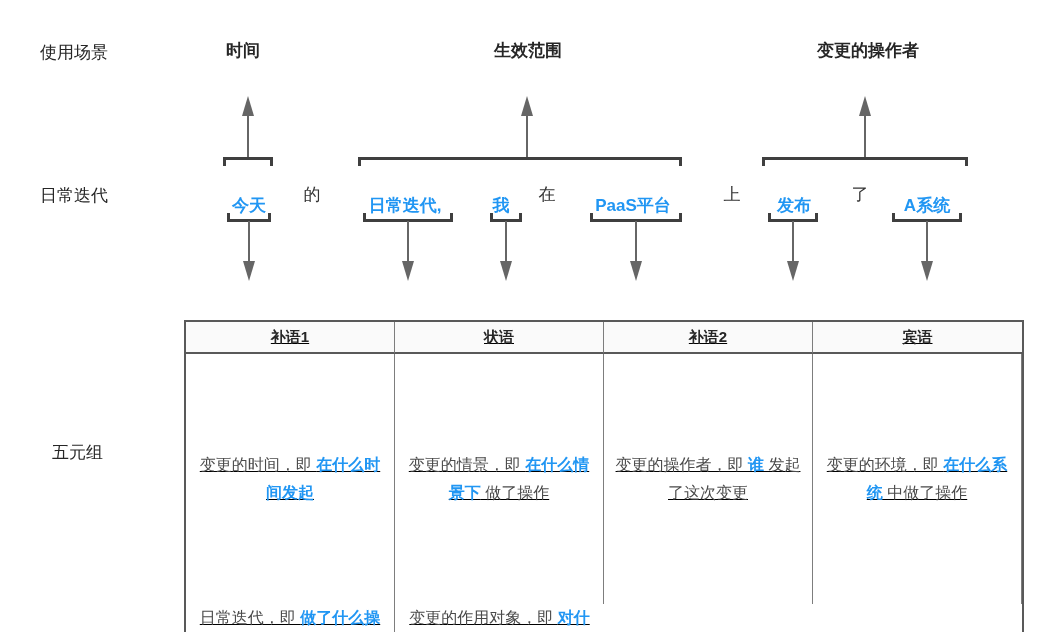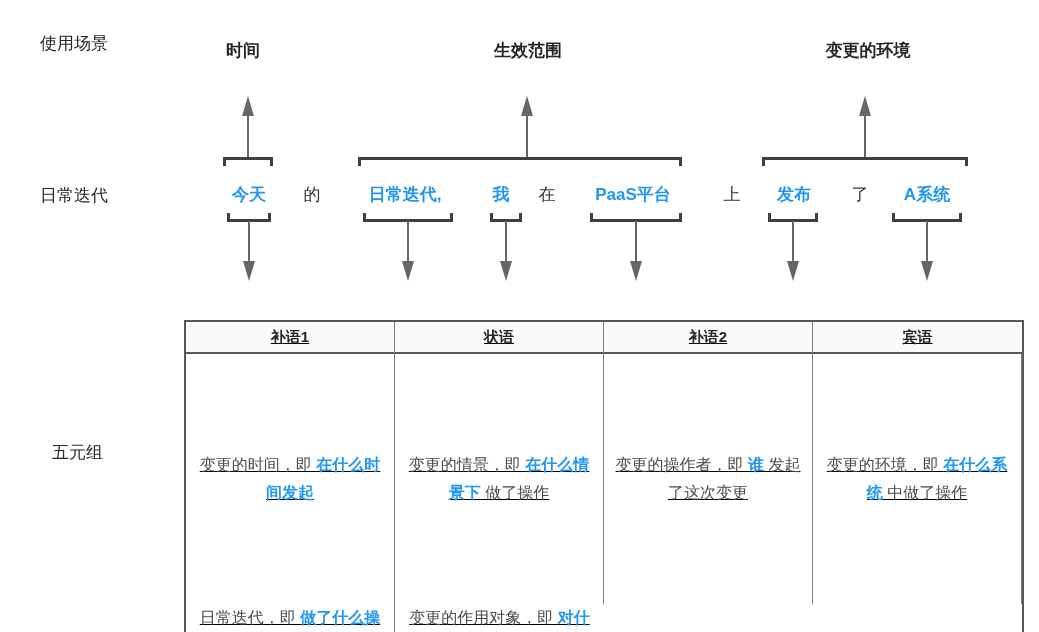--- a/index.html
+++ b/index.html
@@ -7,21 +7,21 @@
   .canvas{position:relative;width:1039px;height:632px;background:#ffffff;
           font-family:"Liberation Sans","DejaVu Sans",sans-serif;overflow:hidden;}
 
   .rowlabel{position:absolute;font-size:17px;color:var(--ink);white-space:nowrap;}
   .ghead{position:absolute;transform:translateX(-50%);font-size:17px;font-weight:bold;
          color:var(--ink);white-space:nowrap;}
 
   
   .tok{position:absolute;top:183px;transform:translateX(-50%);font-size:17px;
        color:#333;white-space:nowrap;}
-  .tok.hl{color:var(--blue);font-weight:bold;}
+  .tok.hl{color:var(--blue);font-weight:bold;margin-top:11px;}
 
   
   .tbr,.bbr{position:absolute;height:9px;box-sizing:border-box;}
   .tbr{border:3px solid var(--bracket);border-bottom:none;}
   .bbr{border:3px solid var(--bracket);border-top:none;}
 
   
   .varrow{position:absolute;width:14px;transform:translateX(-50%);}
   .varrow .stem{position:absolute;left:50%;margin-left:-1px;width:2px;background:var(--arrow);}
   .varrow.up .stem{top:15px;bottom:0;}
@@ -41,27 +41,27 @@
   .td{border-right:1px solid var(--blite);display:flex;align-items:center;justify-content:center;
       text-align:center;font-size:16px;line-height:28px;color:var(--cell);padding:0 9px;}
   .th.last,.td.last{border-right:none;}
   .td .hl{color:var(--blue);font-weight:bold;}
 </style>
 </head>
 <body>
 
 <div class="canvas">
 
-  <div class="rowlabel" style="left:40px;top:32px">使用场景</div>
+  <div class="rowlabel" style="left:40px;top:41px">使用场景</div>
   <div class="rowlabel" style="left:40px;top:184px">日常迭代</div>
   <div class="rowlabel" style="left:52px;top:441px">五元组</div>
 
   <div class="ghead" style="left:243px;top:39px">时间</div>
   <div class="ghead" style="left:528px;top:39px">生效范围</div>
-  <div class="ghead" style="left:868px;top:39px">变更的环境</div>
+  <div class="ghead" style="left:868px;top:39px">变更的操作者</div>
 
   <div class="varrow up" style="left:248px;top:96px;height:62px">
       <div class="head"></div>
       <div class="stem"></div>
     </div>
   <div class="varrow up" style="left:527px;top:96px;height:62px">
       <div class="head"></div>
       <div class="stem"></div>
     </div>
   <div class="varrow up" style="left:865px;top:96px;height:62px">

